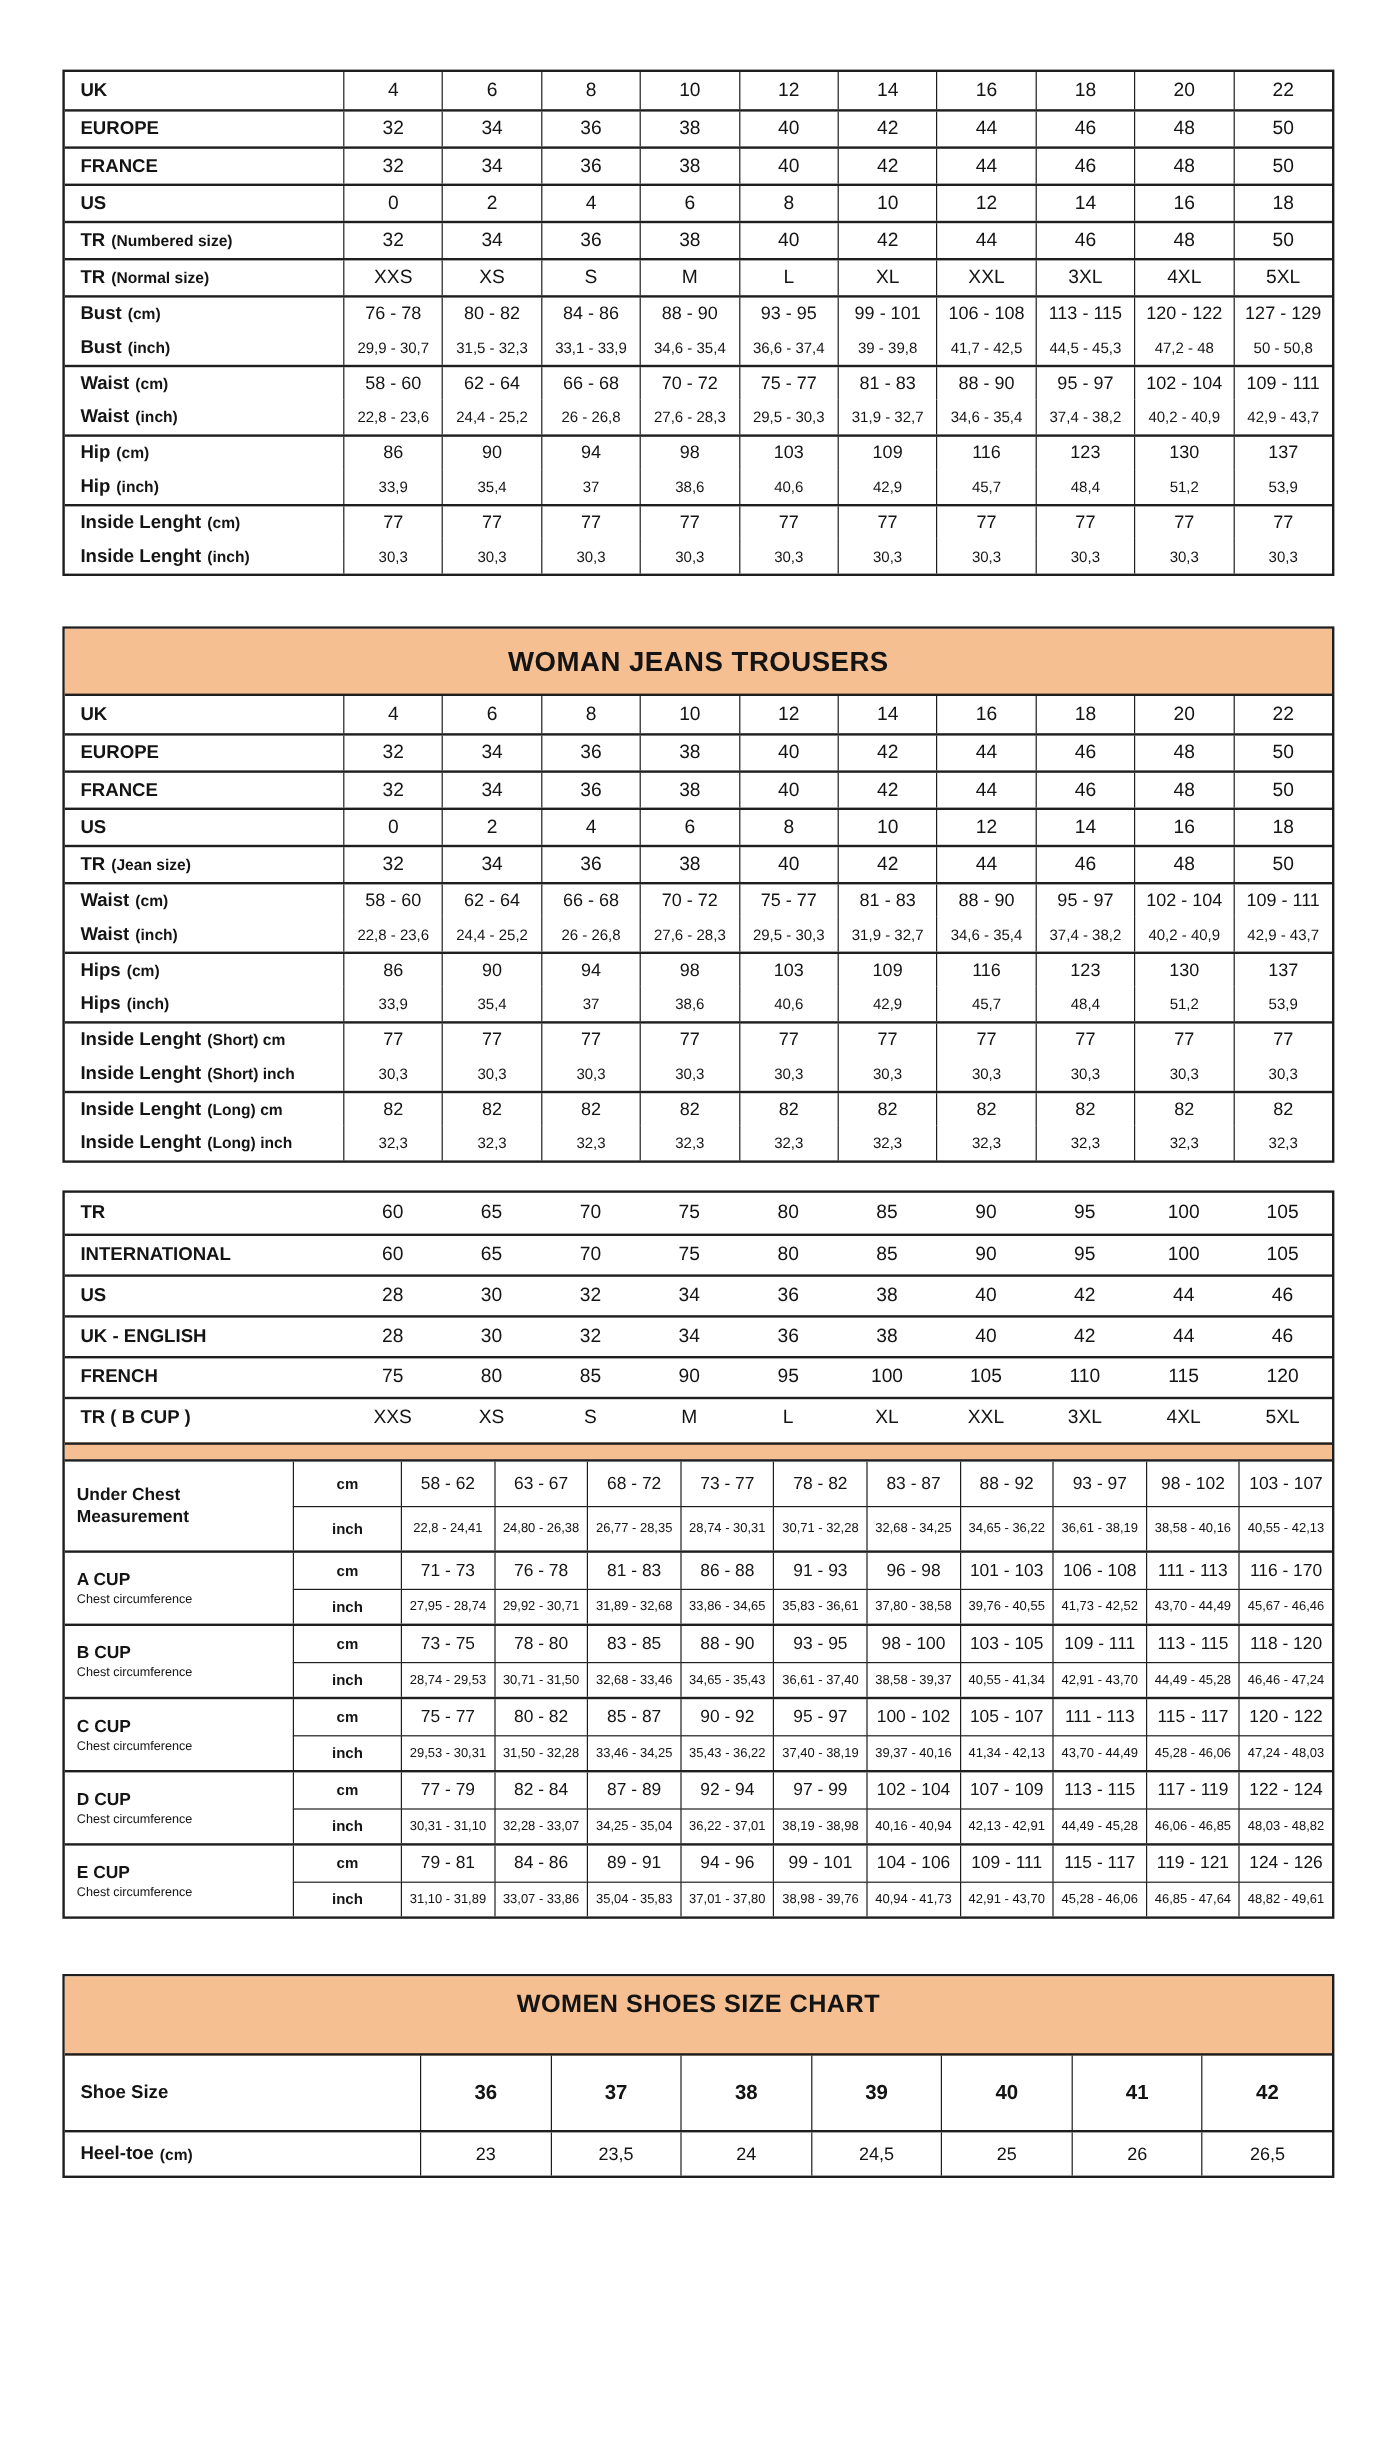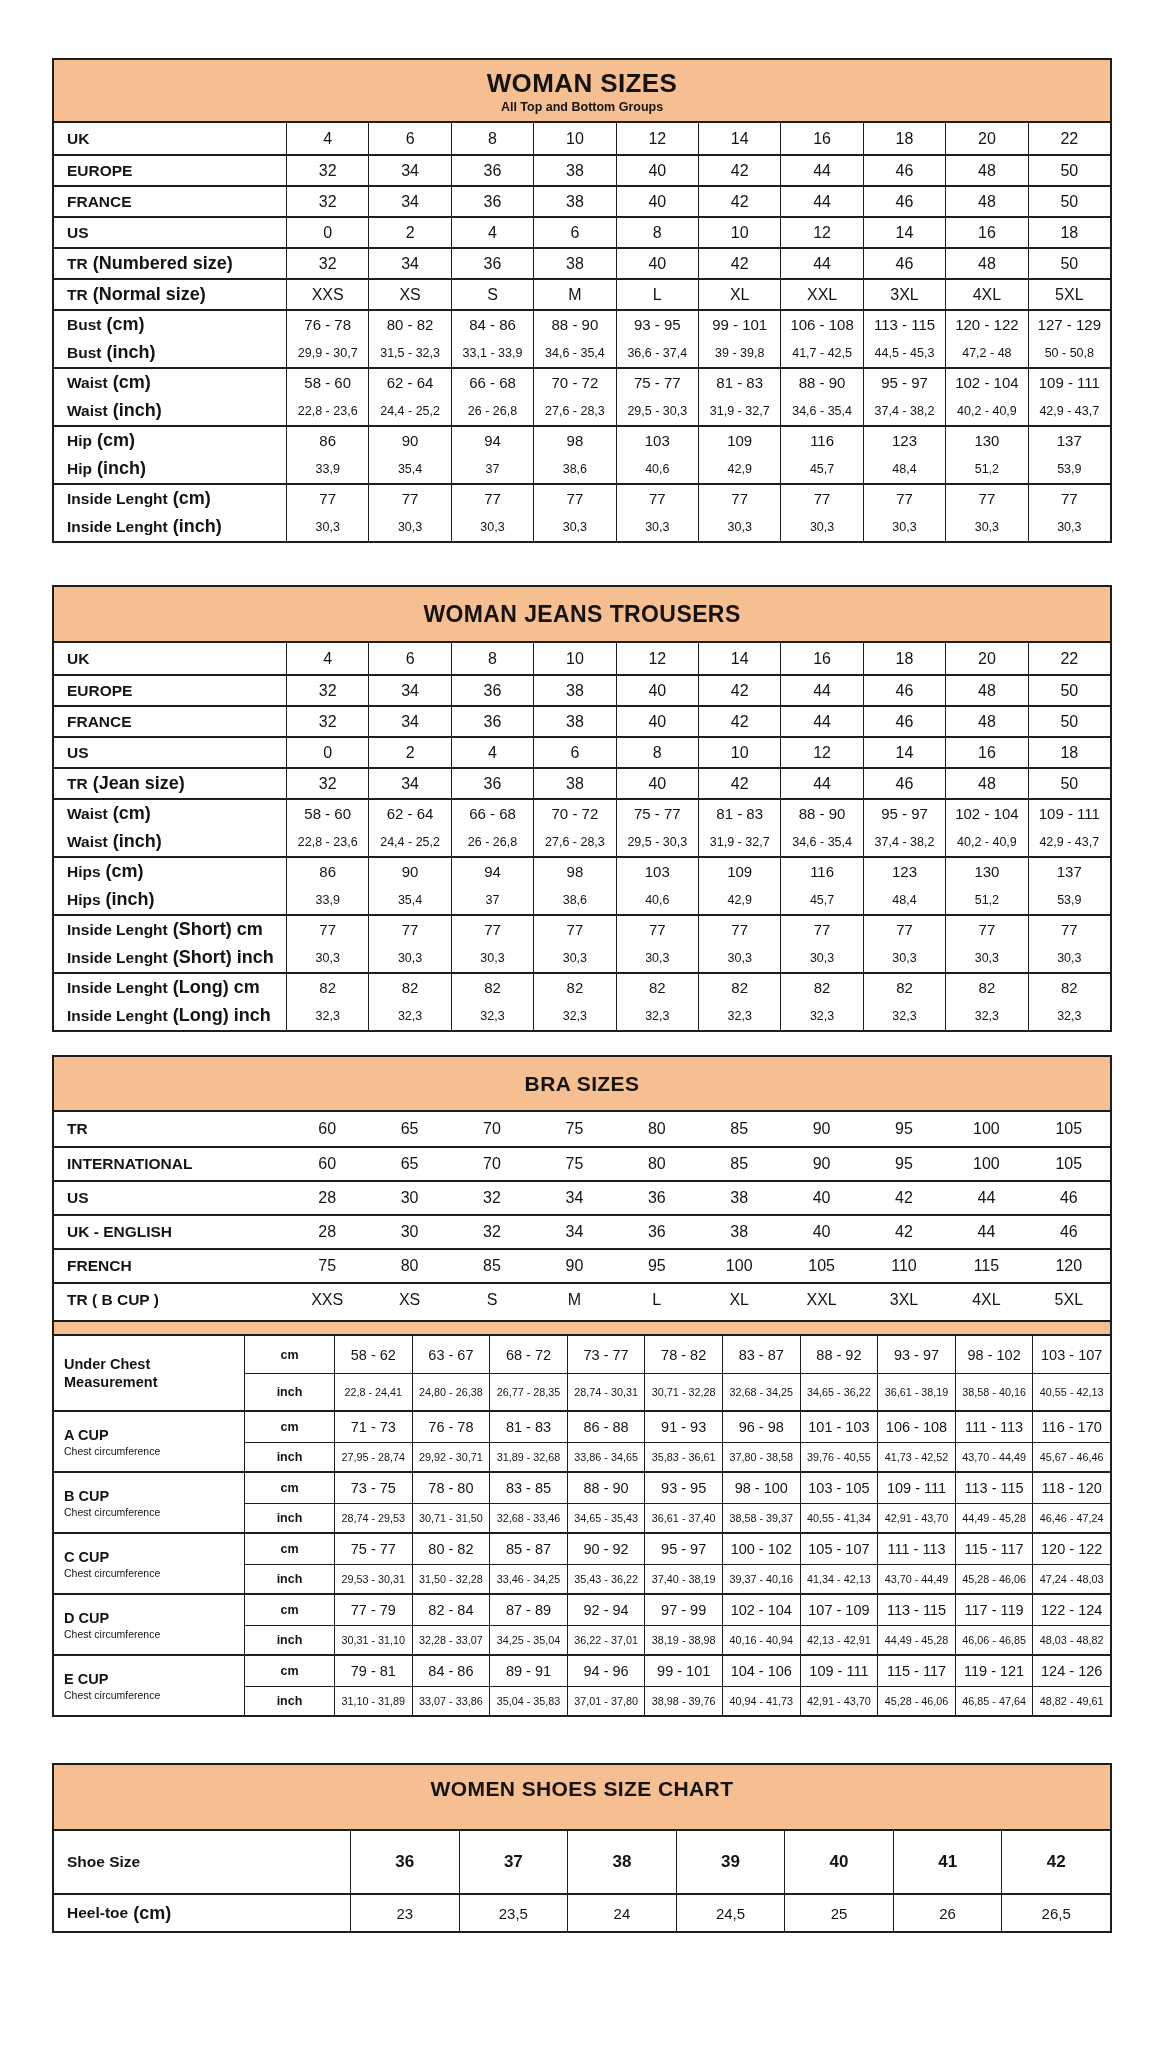--- a/index.html
+++ b/index.html
@@ -34,21 +34,21 @@
   #t4 .tbl-header { padding: 12px 0 28px; }
   #t4 .tbl-title { font-size: 21px; }
 
   .row { display: grid; align-items: stretch; }
   .row > div { display: flex; align-items: center; justify-content: center; text-align: center; }
   .row .lbl { justify-content: flex-start; text-align: left; padding-left: 13px; }
   .row + .row { border-top: 2px solid #1e1e1e; }
   .row.pair2 { border-top: none; }
 
   .lbl { font-weight: bold; font-size: 15.5px; white-space: nowrap; }
-  .lbl .paren { font-size: 18px; margin-left: 5px; }
+  .lbl .paren { font-size: 13px; margin-left: 5px; }
   .val { font-size: 16px; }
   .val.small { font-size: 12.5px; }
   .val.mid { font-size: 15px; }
 
   
   .t-std .row { grid-template-columns: 232px repeat(10, 1fr); min-height: 31px; }
   .t-std .row.pair { min-height: 29px; }
   .t-std .row > div + div { border-left: 1.5px solid #1e1e1e; }
 
   
@@ -88,24 +88,20 @@
   .t-shoes .row > div + div { border-left: 1.5px solid #1e1e1e; }
   .t-shoes .val.shoe { font-weight: bold; font-size: 17px; }
   .t-shoes .val.heel { font-size: 15px; }
 </style>
 </head>
 <body>
 
 <div class="sheet">
 
   <section id="t1" class="tbl t-std">
-    <header class="tbl-header">
-      <div class="tbl-title">WOMAN SIZES</div>
-      <div class="tbl-subtitle">All Top and Bottom Groups</div>
-    </header>
     <div class="tbl-body">
         <div class="row">
           <div class="lbl">UK</div>
           <div class="val ">4</div>
           <div class="val ">6</div>
           <div class="val ">8</div>
           <div class="val ">10</div>
           <div class="val ">12</div>
           <div class="val ">14</div>
           <div class="val ">16</div>
@@ -513,23 +509,20 @@
           <div class="val small">32,3</div>
           <div class="val small">32,3</div>
           <div class="val small">32,3</div>
           <div class="val small">32,3</div>
           <div class="val small">32,3</div>
         </div>
       </div>
   </section>
 
   <section id="t3" class="tbl">
-    <header class="tbl-header">
-      <div class="tbl-title">BRA SIZES</div>
-    </header>
     <div class="tbl-body t-bra-top">
         <div class="row">
           <div class="lbl">TR</div>
           <div class="val">60</div>
           <div class="val">65</div>
           <div class="val">70</div>
           <div class="val">75</div>
           <div class="val">80</div>
           <div class="val">85</div>
           <div class="val">90</div>

